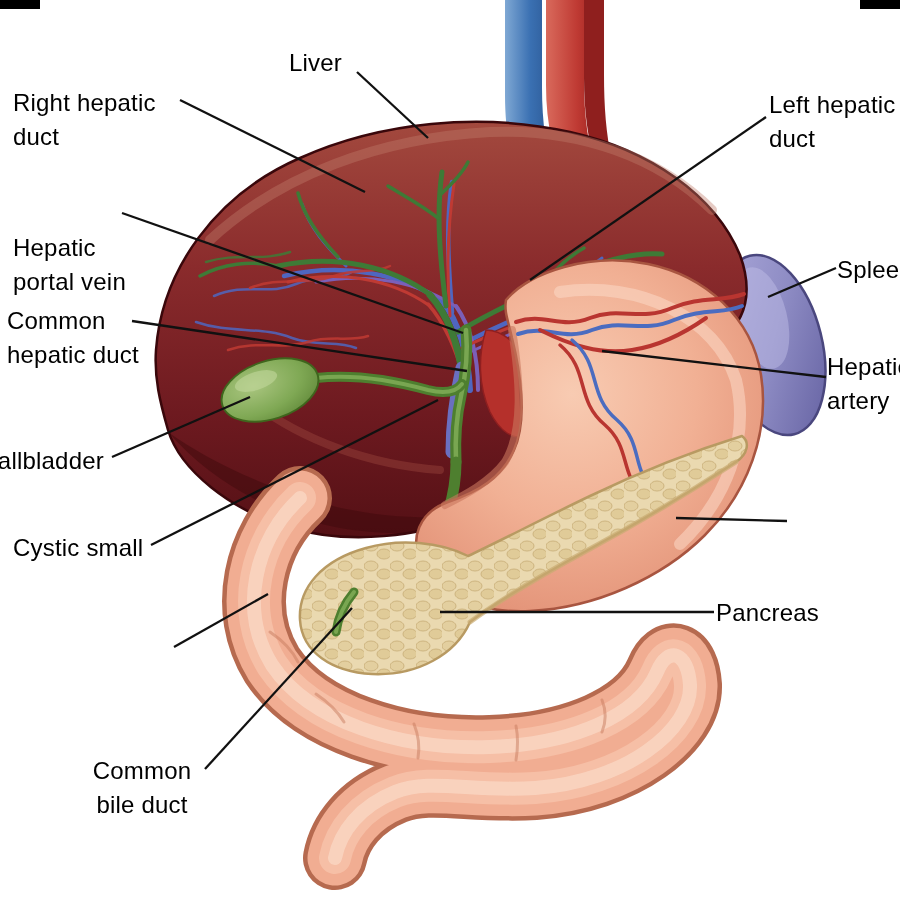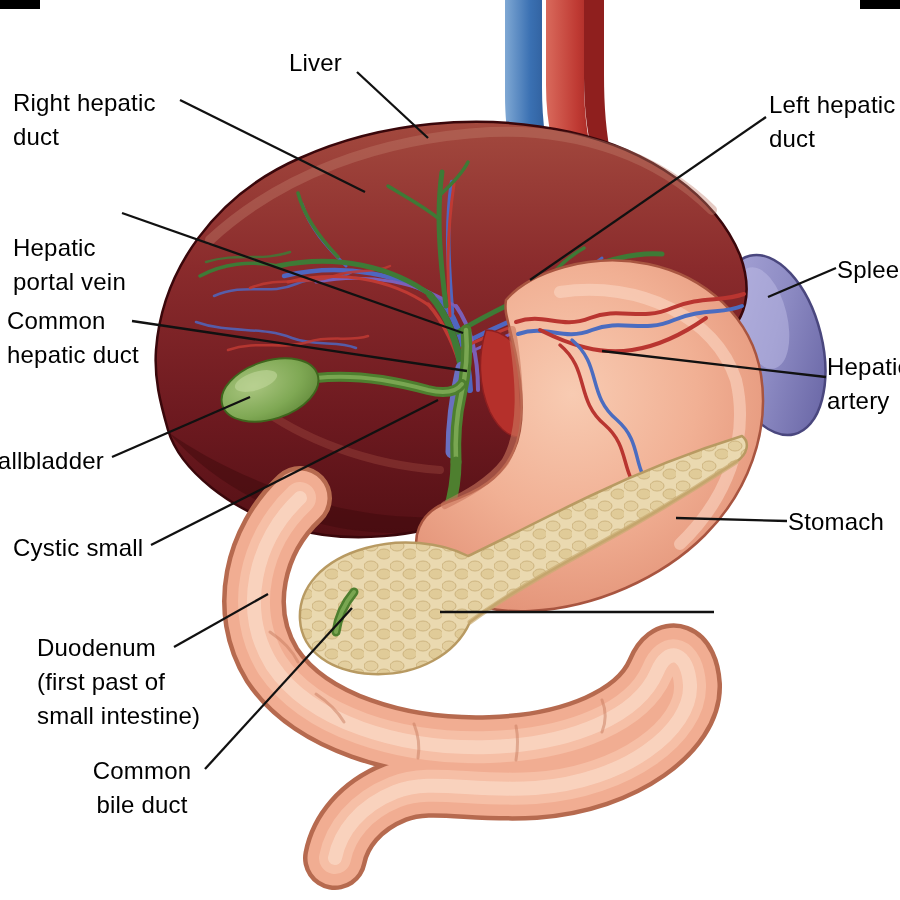--- a/index.html
+++ b/index.html
@@ -211,27 +211,24 @@
 
   <div class="lbl" style="left:289px;top:46px;">Liver</div>
   <div class="lbl" style="left:13px;top:86px;">Right hepatic
 duct</div>
   <div class="lbl" style="left:13px;top:191px;margin-top:40px;">Hepatic
 portal vein</div>
   <div class="lbl" style="left:7px;top:304px;">Common
 hepatic duct</div>
   <div class="lbl" style="left:-21px;top:444px;">Gallbladder</div>
   <div class="lbl" style="left:13px;top:531px;">Cystic small</div>
-  <div class="lbl" style="left:37px;top:631px;">Duodenum
-(first past of
-small intestine)</div>
   <div class="lbl center" style="left:80px;top:754px;width:124px;">Common
 bile duct</div>
   <div class="lbl" style="left:769px;top:88px;">Left hepatic
 duct</div>
   <div class="lbl" style="left:837px;top:253px;">Spleen</div>
   <div class="lbl" style="left:827px;top:350px;">Hepatic
 artery</div>
-  <div class="lbl" style="left:788px;top:505px;">Stomach</div>
+  <div class="lbl" style="left:716px;top:596px;">Pancreas</div>
 
   <div class="corner" style="left:0;"></div>
   <div class="corner" style="right:0;"></div>
 </div>
 
 </body></html>

